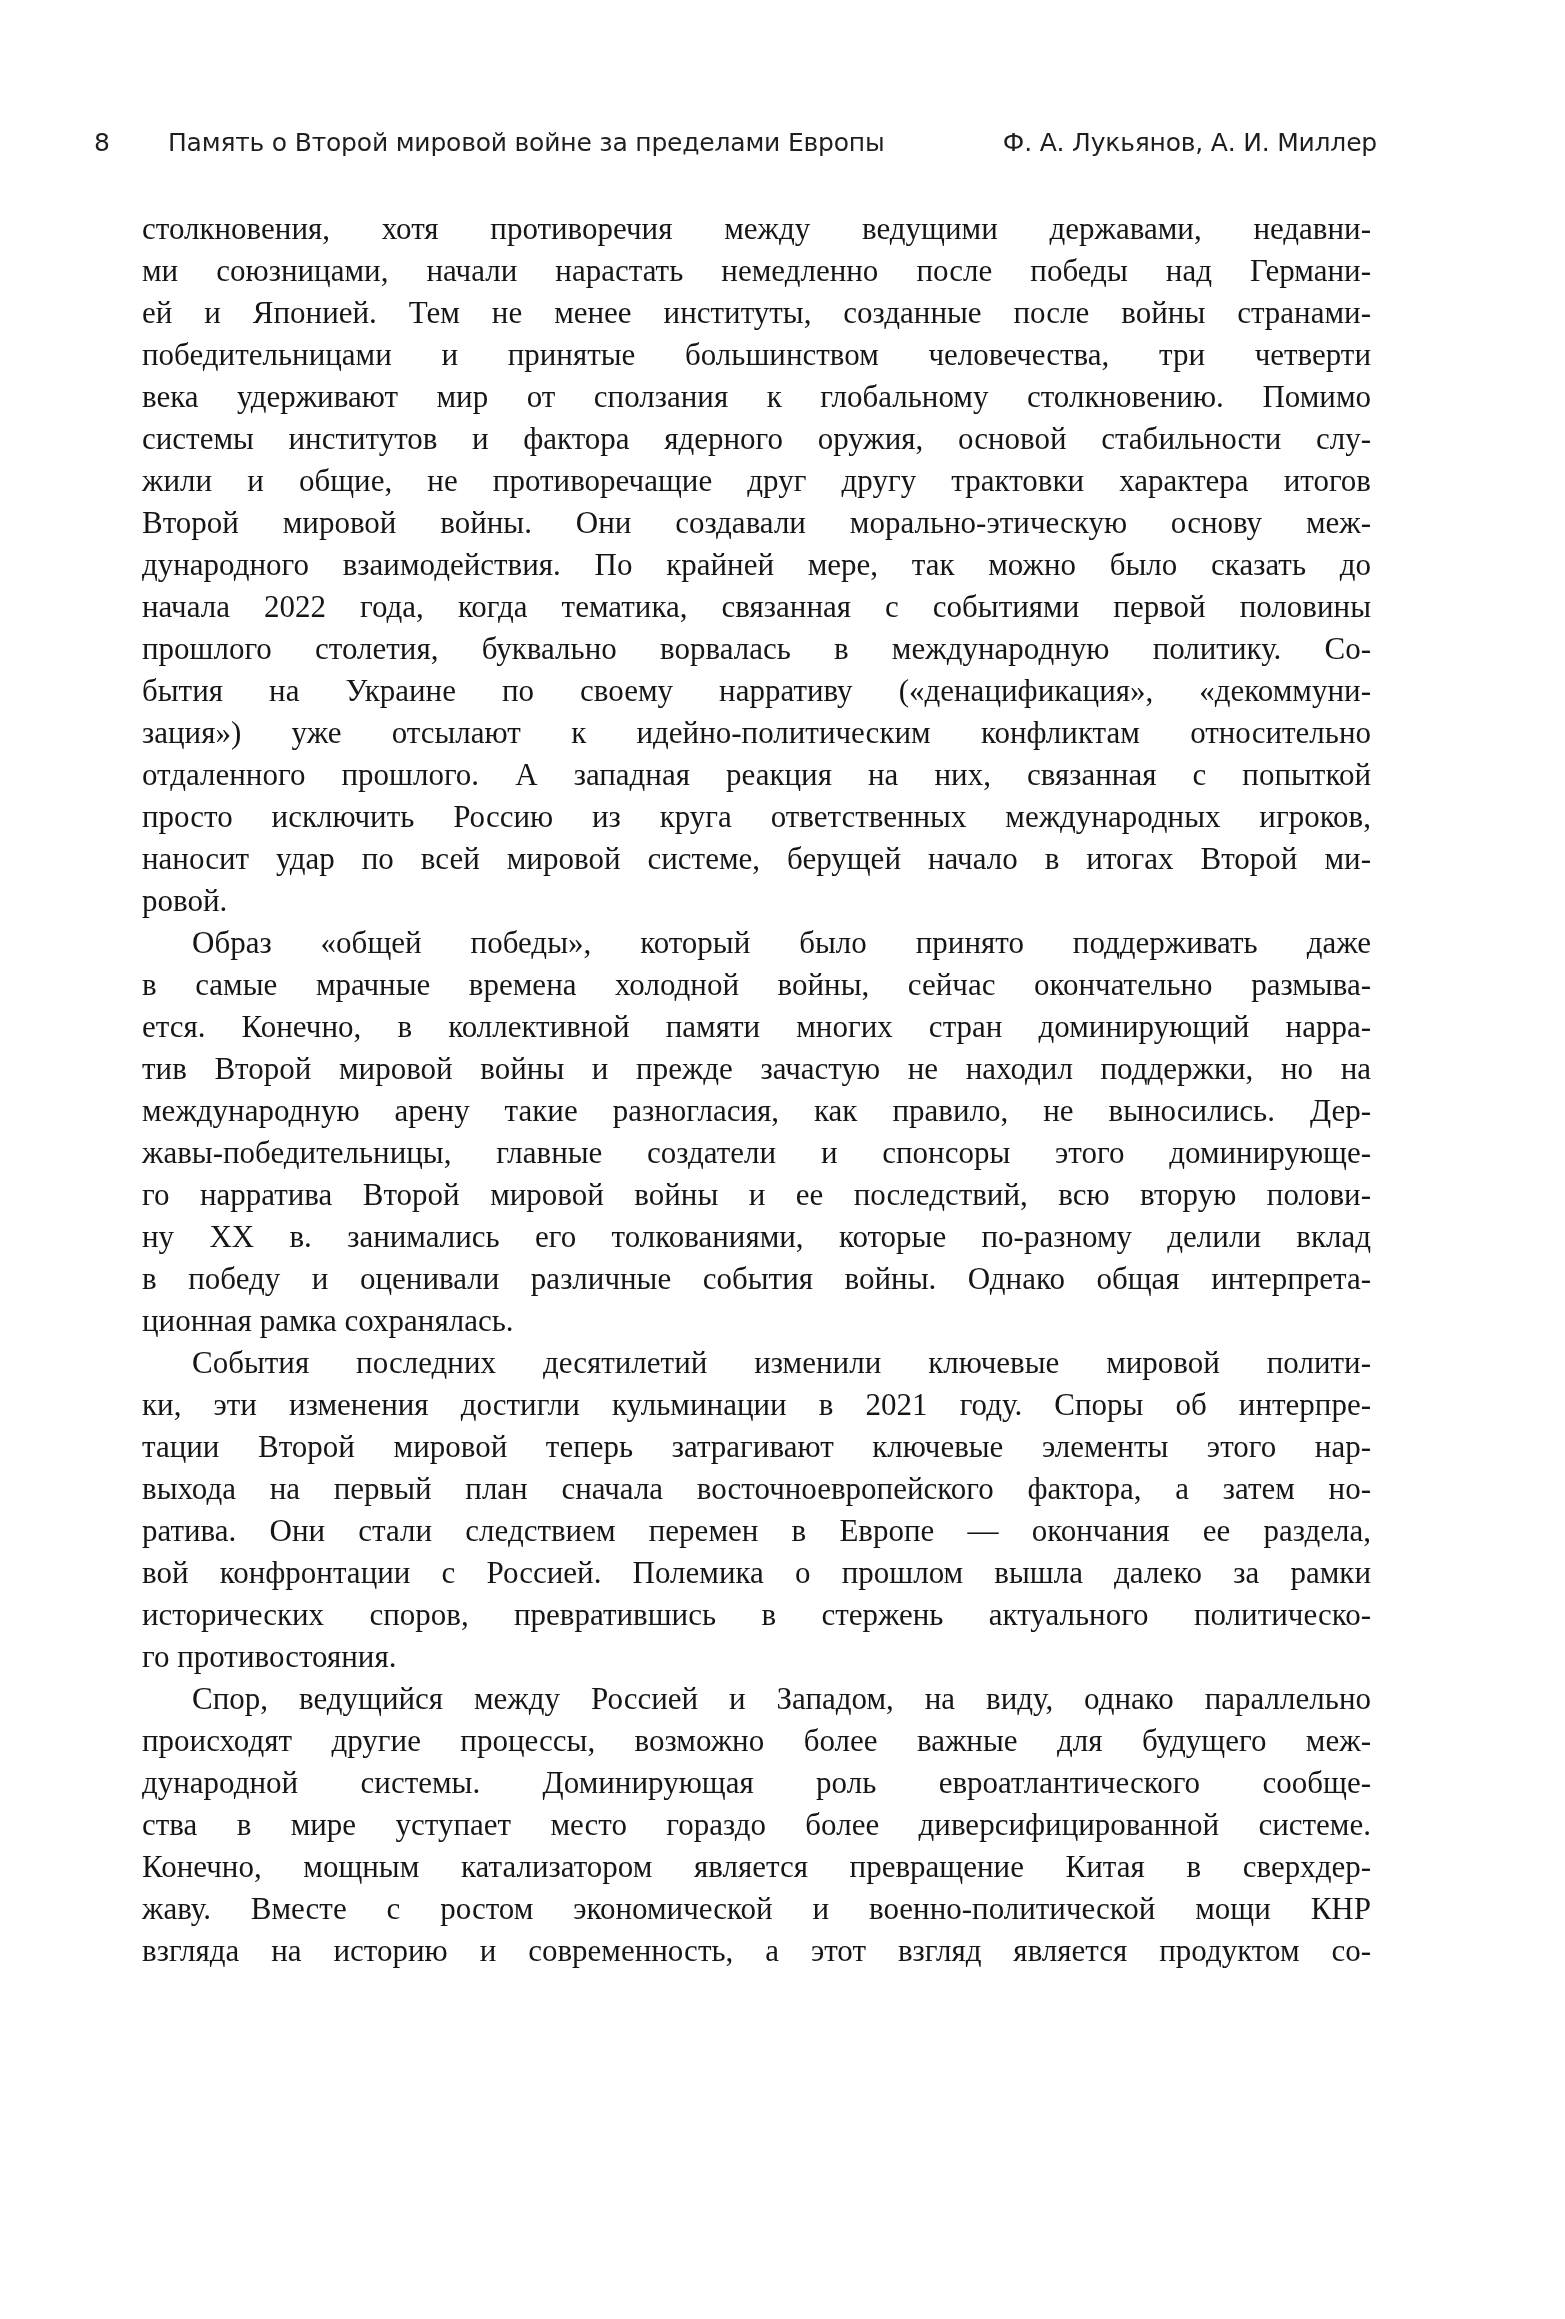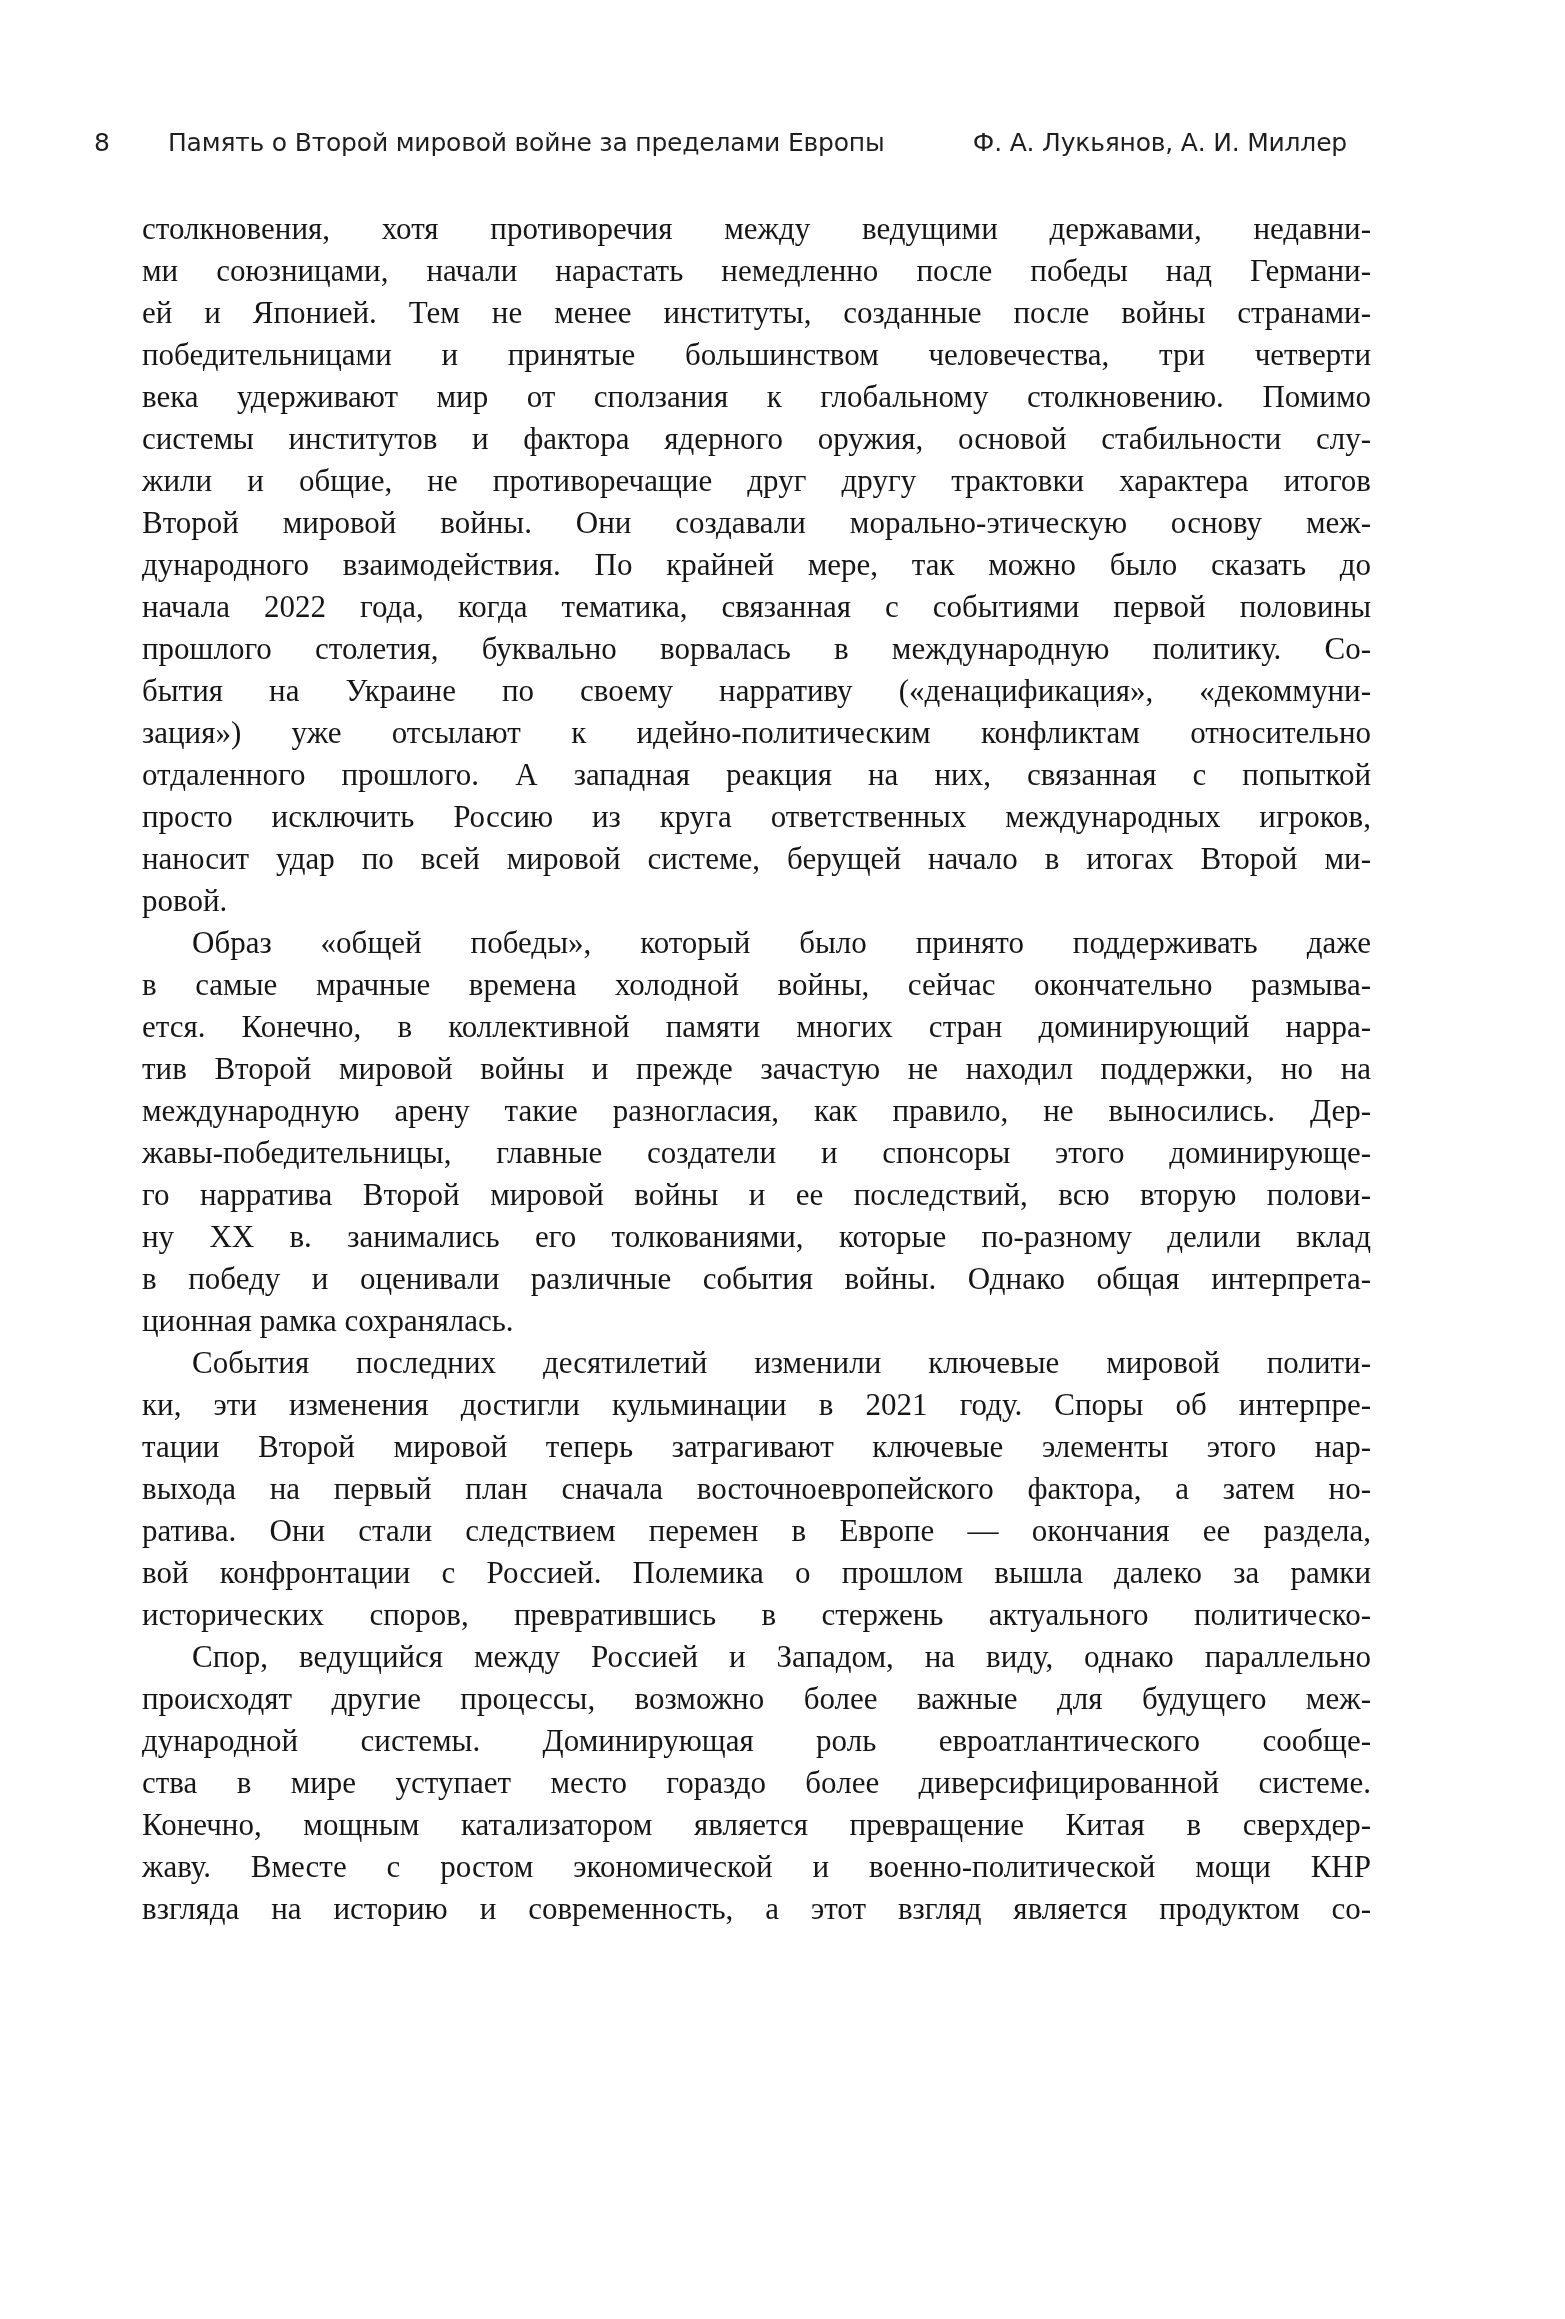--- a/index.html
+++ b/index.html
@@ -31,21 +31,21 @@
       top: 0;
     }
     .book-title {
       position: absolute;
       left: 168px;
       top: 0;
       white-space: nowrap;
     }
     .authors {
       position: absolute;
-      right: 218px;
+      right: 188px;
       top: 0;
       white-space: nowrap;
       text-align: center;
     }
     .body-text {
       position: absolute;
       left: 142px;
       top: 208px;
       width: 1229px;
       font-family: "Liberation Serif", serif;
@@ -113,20 +113,21 @@
   </div>
 
   <div>
     <span class="line indent">События последних десятилетий изменили ключевые мировой полити-</span>
     <span class="line">ки, эти изменения достигли кульминации в 2021 году. Споры об интерпре-</span>
     <span class="line">тации Второй мировой теперь затрагивают ключевые элементы этого нар-</span>
     <span class="line">выхода на первый план сначала восточноевропейского фактора, а затем но-</span>
     <span class="line">ратива. Они стали следствием перемен в Европе — окончания ее раздела,</span>
     <span class="line">вой конфронтации с Россией. Полемика о прошлом вышла далеко за рамки</span>
     <span class="line">исторических споров, превратившись в стержень актуального политическо-</span>
+    <span class="line last">го противостояния.</span>
   </div>
 
   <div>
     <span class="line indent">Спор, ведущийся между Россией и Западом, на виду, однако параллельно</span>
     <span class="line">происходят другие процессы, возможно более важные для будущего меж-</span>
     <span class="line">дународной системы. Доминирующая роль евроатлантического сообще-</span>
     <span class="line">ства в мире уступает место гораздо более диверсифицированной системе.</span>
     <span class="line">Конечно, мощным катализатором является превращение Китая в сверхдер-</span>
     <span class="line">жаву. Вместе с ростом экономической и военно-политической мощи КНР</span>
     <span class="line">взгляда на историю и современность, а этот взгляд является продуктом со-</span>

